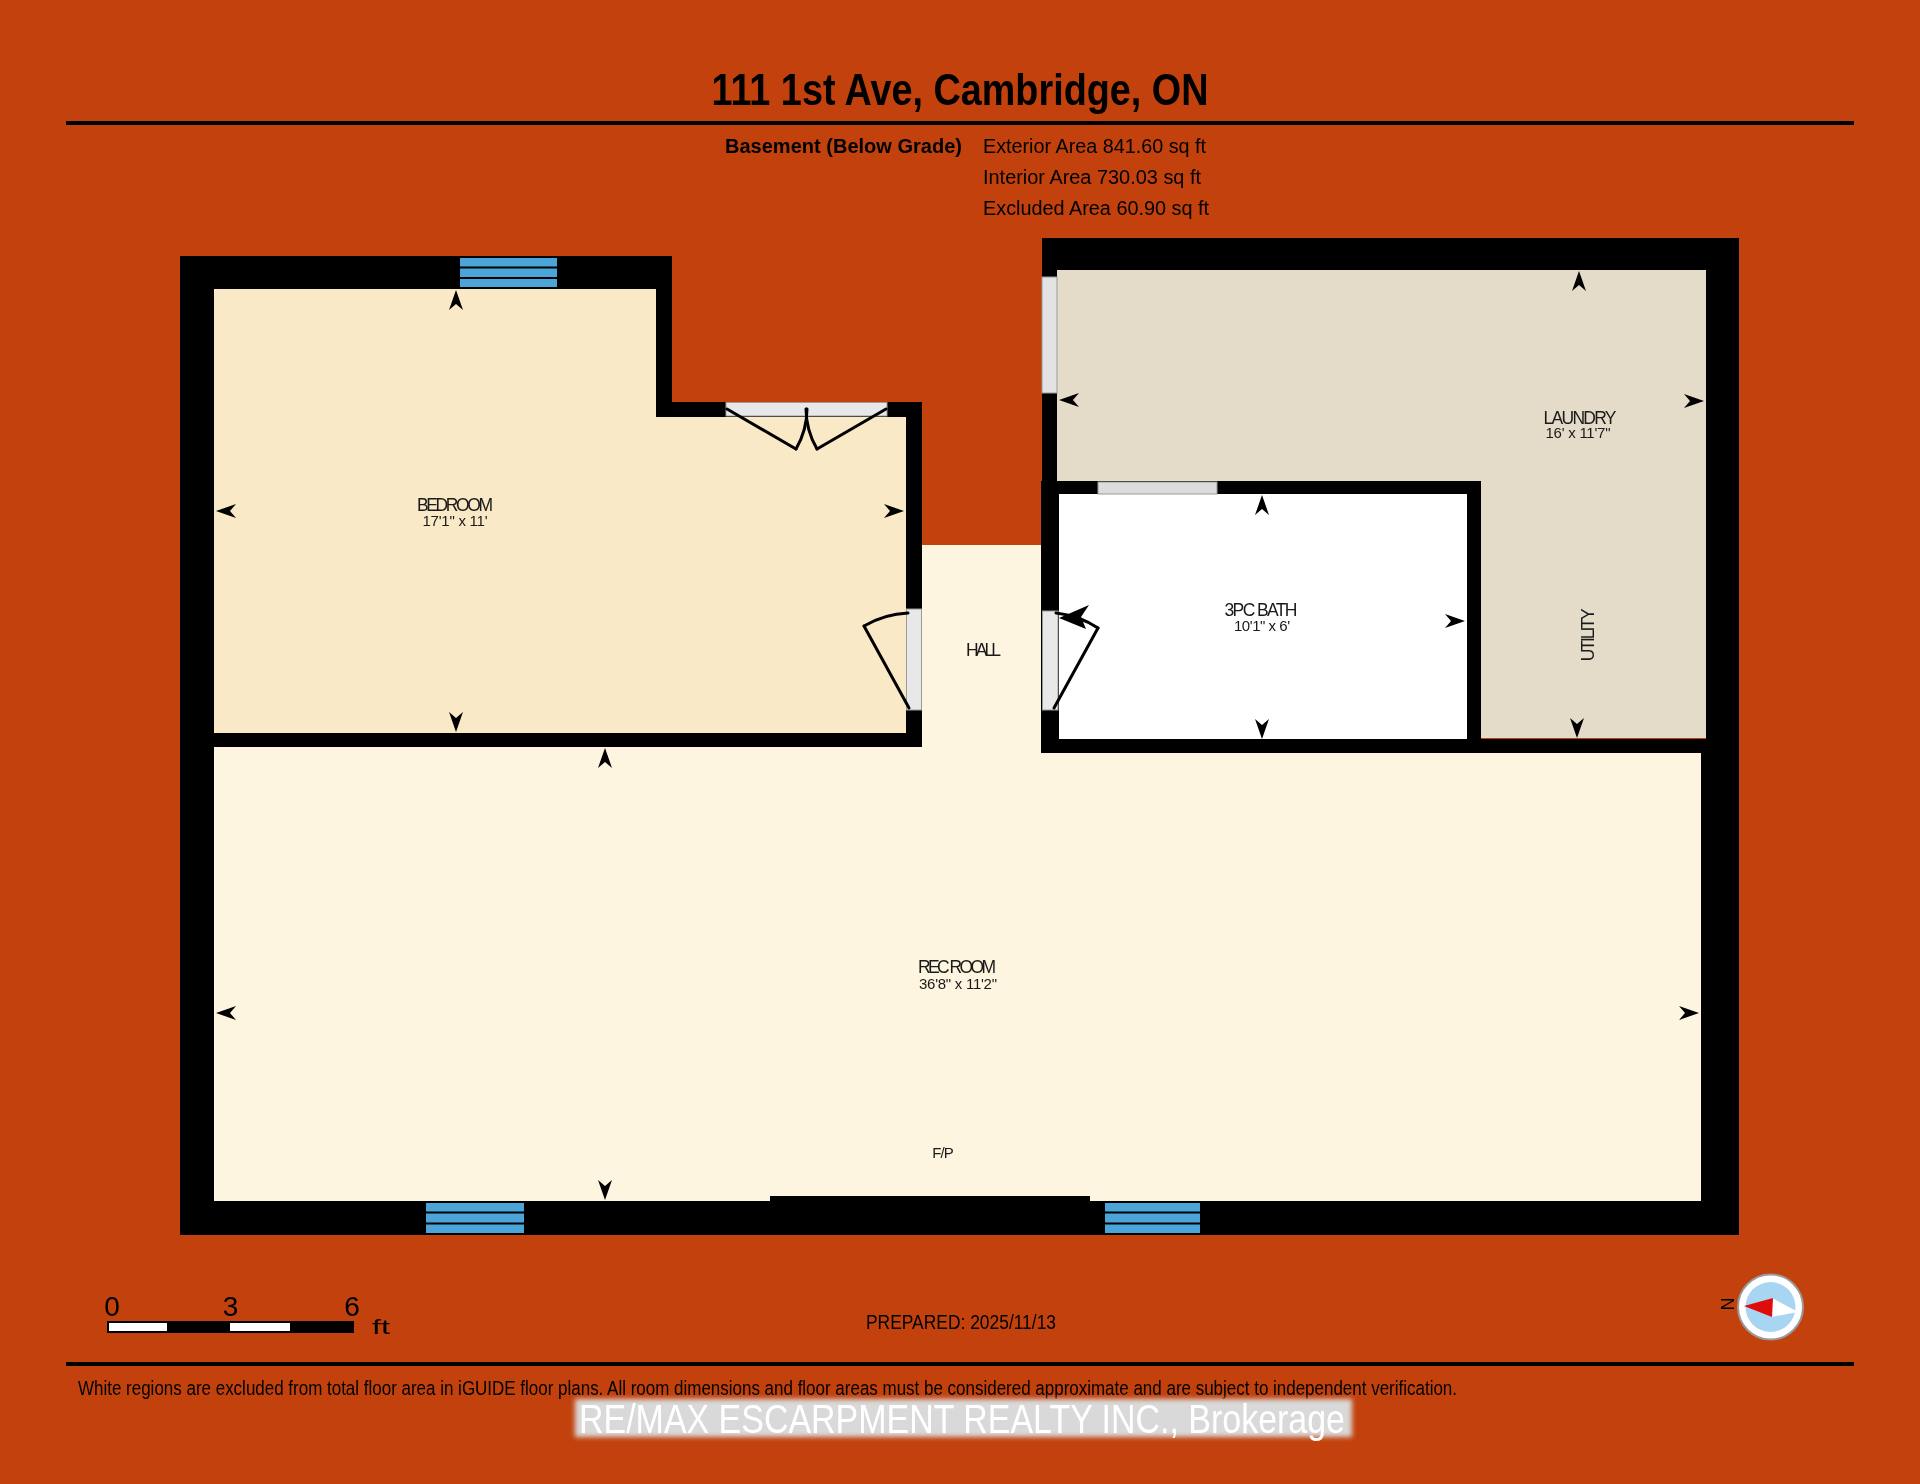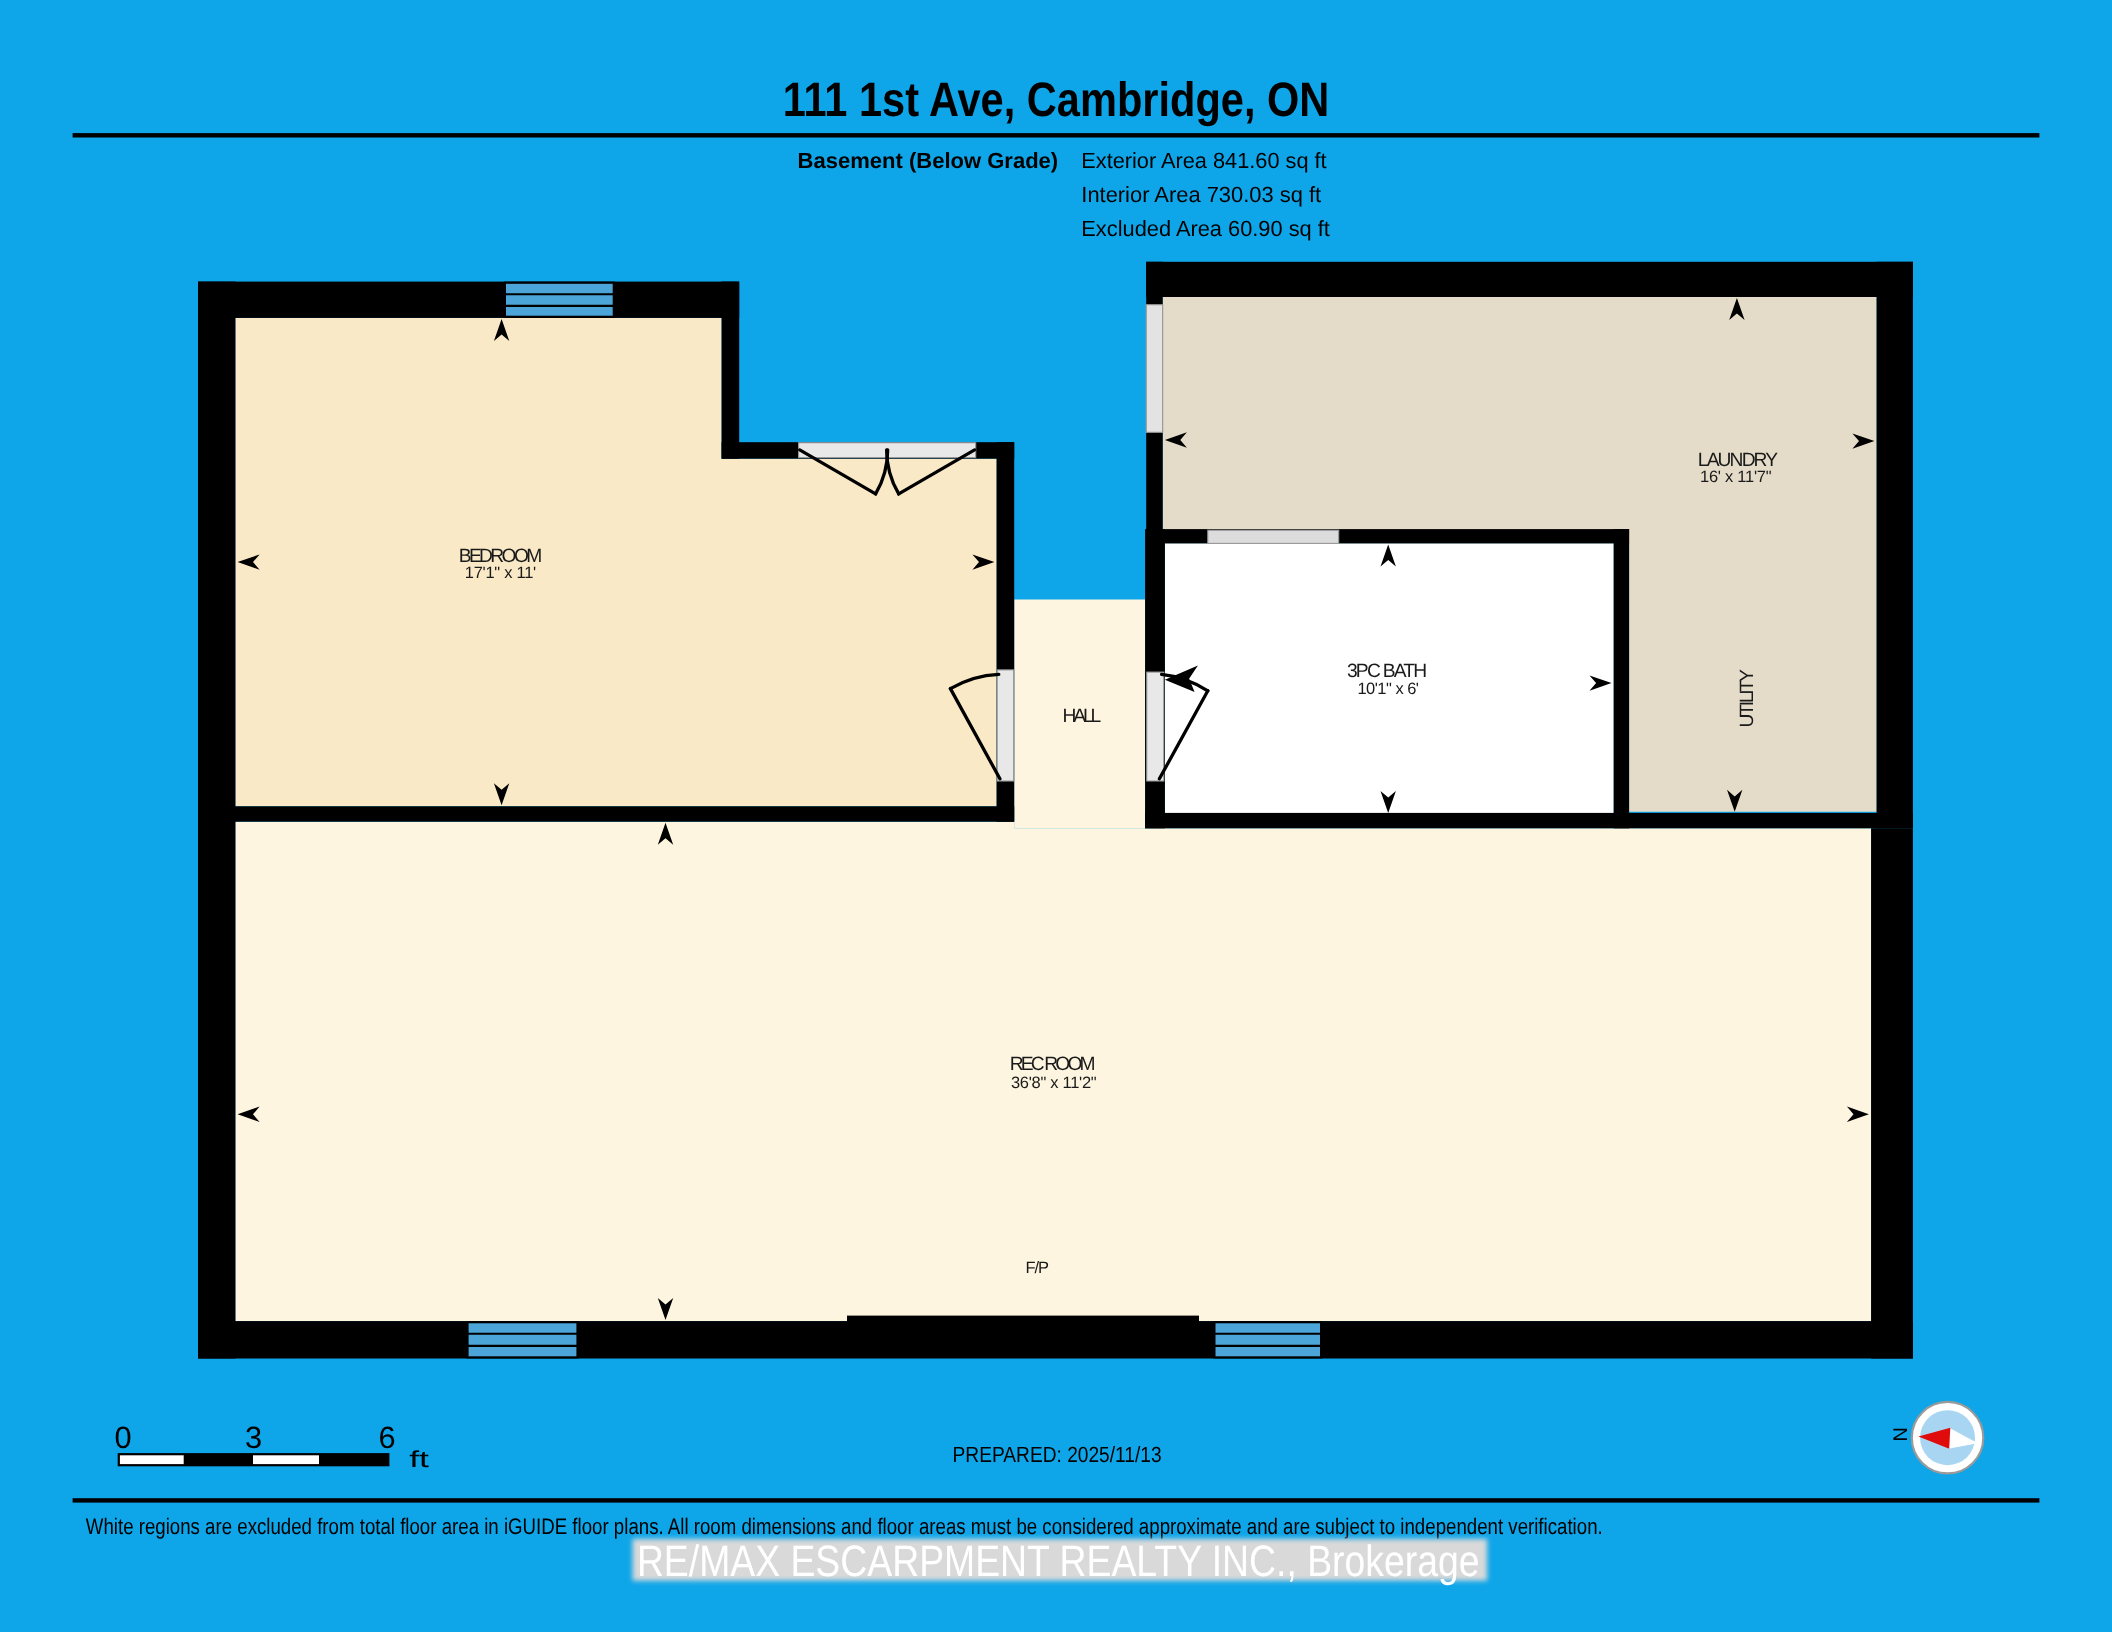--- a/index.html
+++ b/index.html
@@ -1,16 +1,16 @@
 <!DOCTYPE html>
 <html><head>
 <meta charset="utf-8">
 <style>
   html,body{margin:0;padding:0;background:#ffffff;}
-  #page{position:relative;width:1920px;height:1484px;overflow:hidden;background:#0ea5e9;
+  #page{position:relative;width:1920px;height:1484px;overflow:hidden;background:#c2410c;
         font-family:"Liberation Sans",sans-serif;}
   .abs{position:absolute;}
   text{font-family:"Liberation Sans",sans-serif;}
 </style>
 </head>
 <body>
 <div id="page">
 
   <svg class="abs" style="left:0;top:0;" width="1920" height="1484" viewBox="0 0 1920 1484">
 

